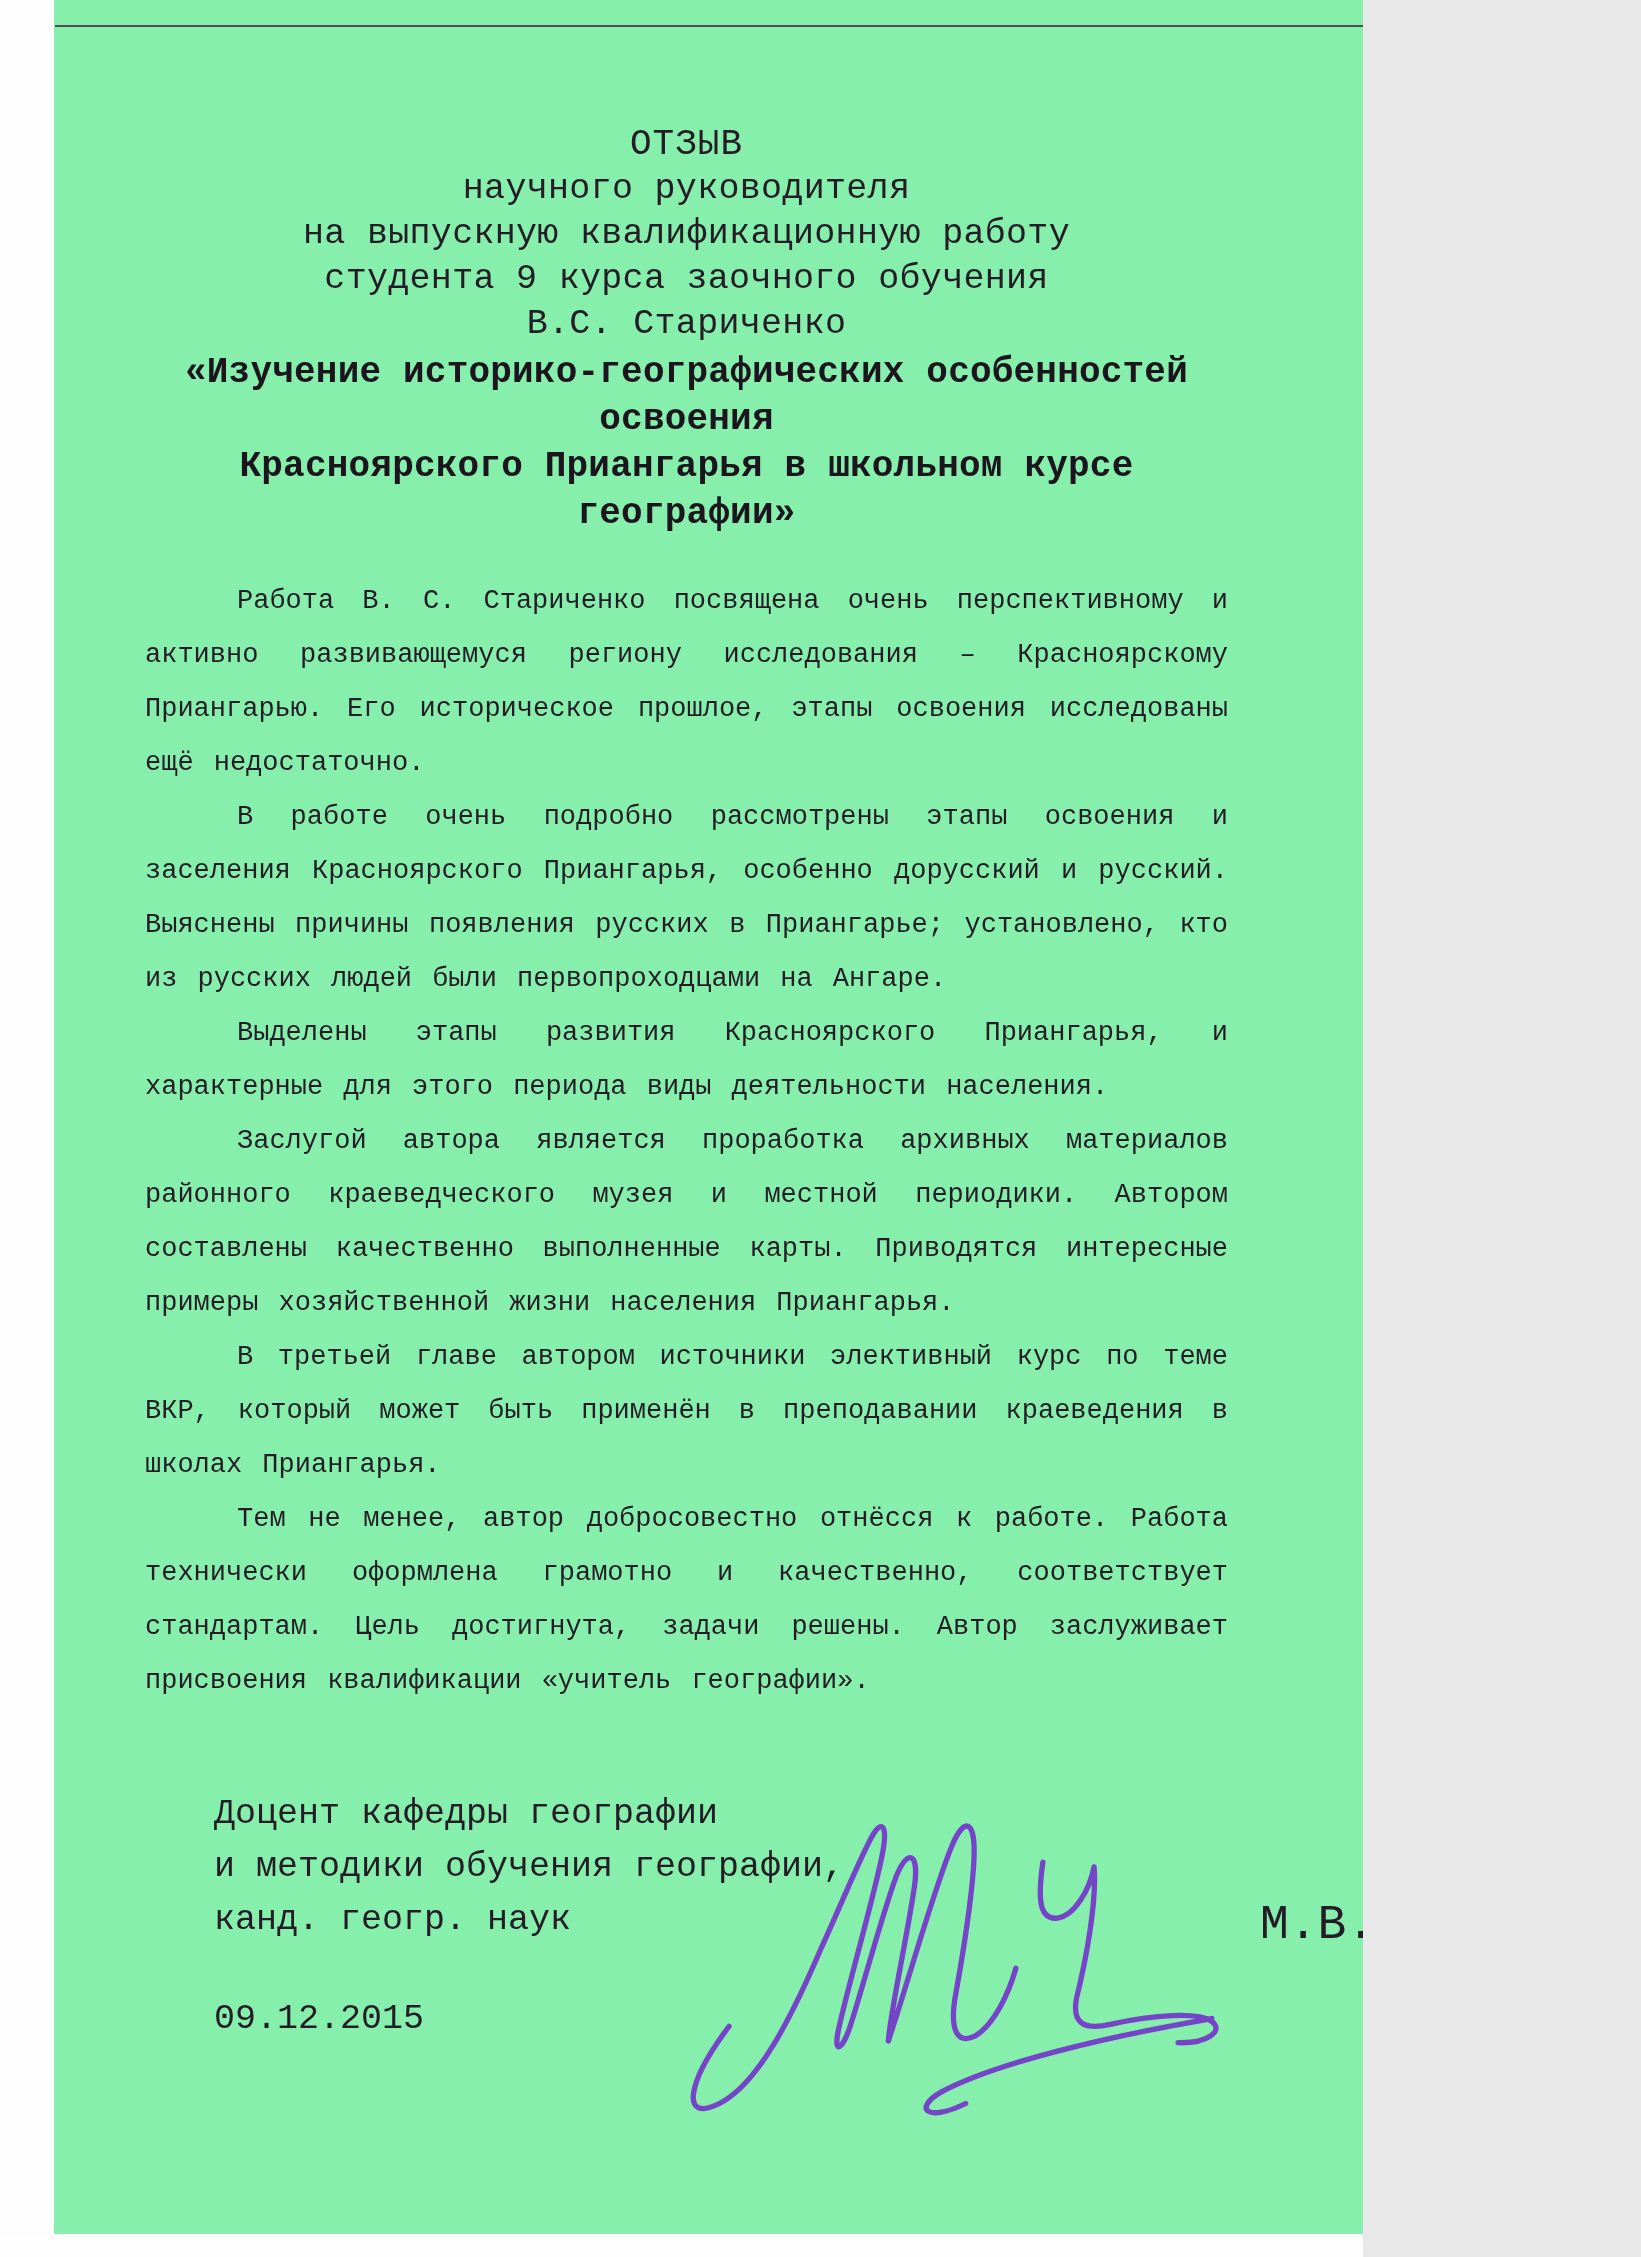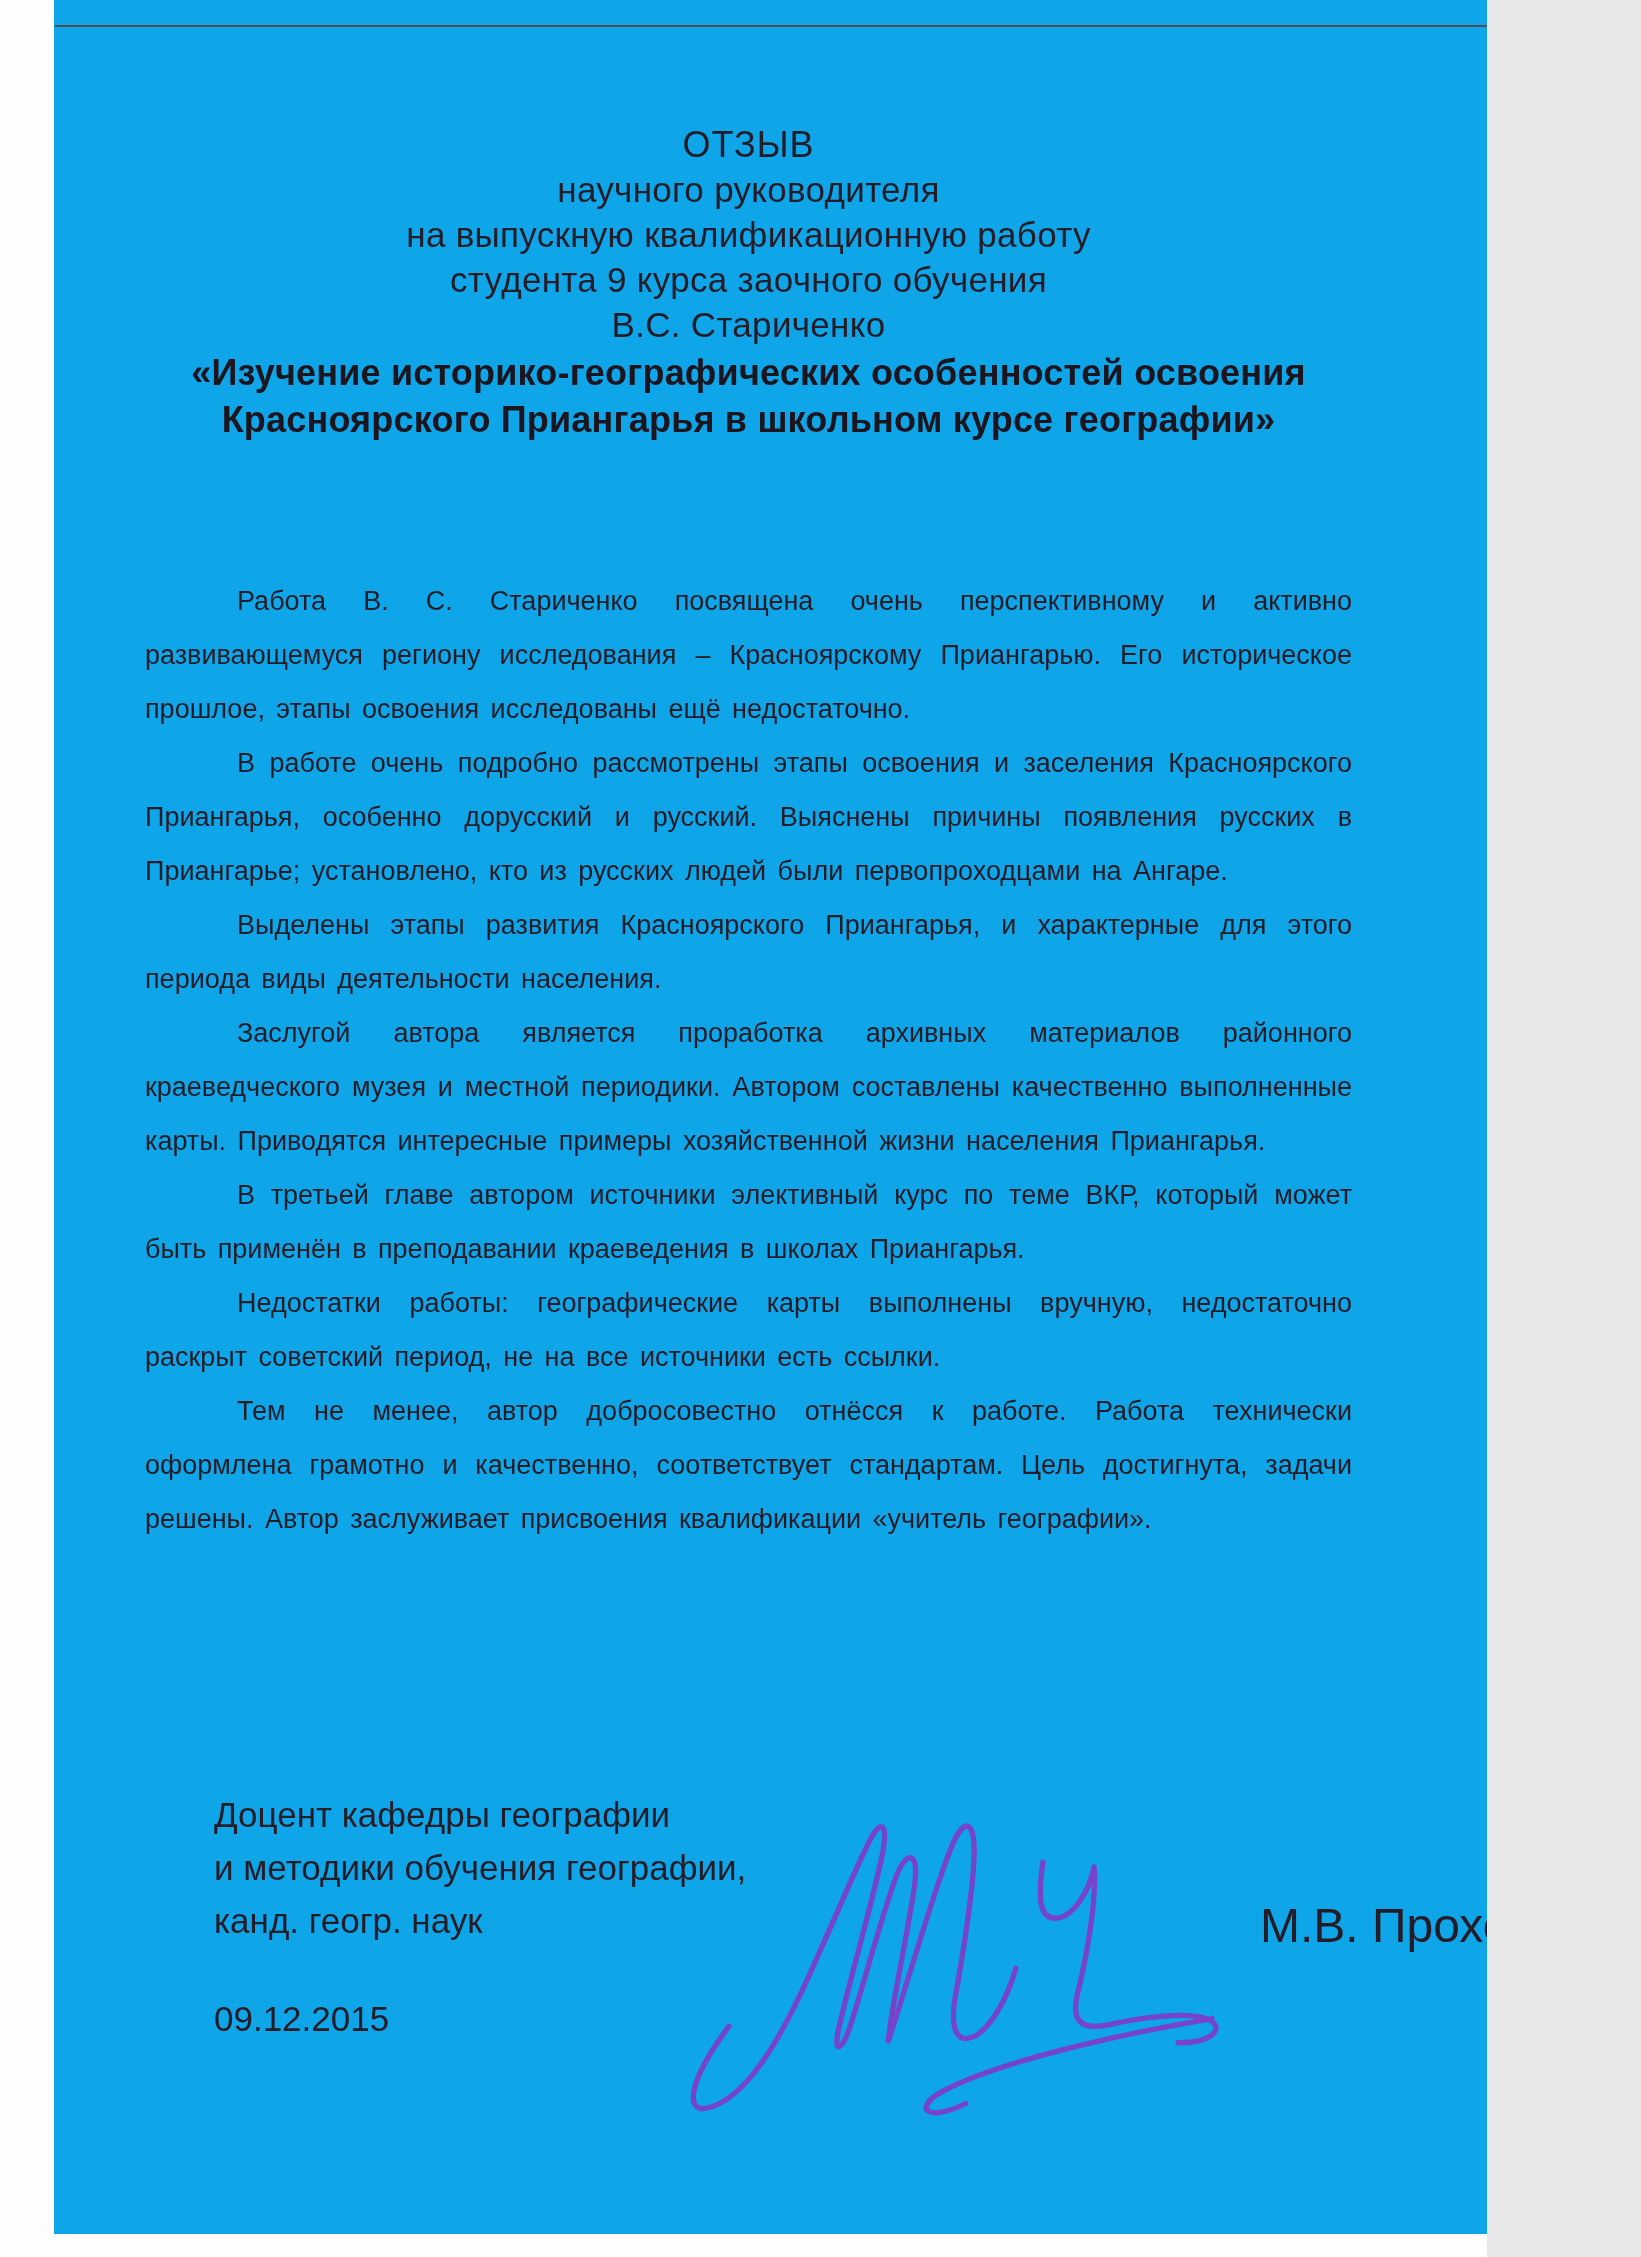--- a/index.html
+++ b/index.html
@@ -2,25 +2,25 @@
 <html><head>
 <meta charset="utf-8">
 <style>
   html, body {
     margin: 0;
     padding: 0;
     background: #e8e8e8;
   }
   .page {
     position: relative;
-    width: 1487px;
+    width: 1363px;
     height: 2257px;
-    background: #0ea5e9;
+    background: #86efac;
     overflow: hidden;
-    font-family: Liberation Sans, sans-serif;
+    font-family: Liberation Mono, monospace;
     color: #241c26;
   }
   .left-edge-strip {
     position: absolute;
     left: 0; top: 0;
     width: 54px; height: 100%;
     background: #fdfdfe;
   }
   .top-edge-line {
     position: absolute;
@@ -120,21 +120,20 @@
       <p class="sub-line">Красноярского Приангарья в школьном курсе географии»</p>
     </div>
   </div>
 
   <div class="body-text">
     <p>Работа В. С. Стариченко посвящена очень перспективному и активно развивающемуся региону исследования – Красноярскому Приангарью. Его историческое прошлое, этапы освоения исследованы ещё недостаточно.</p>
     <p>В работе очень подробно рассмотрены этапы освоения и заселения Красноярского Приангарья, особенно дорусский и русский. Выяснены причины появления русских в Приангарье; установлено, кто из русских людей были первопроходцами на Ангаре.</p>
     <p>Выделены этапы развития Красноярского Приангарья, и характерные для этого периода виды деятельности населения.</p>
     <p>Заслугой автора является проработка архивных материалов районного краеведческого музея и местной периодики. Автором составлены качественно выполненные карты. Приводятся интересные примеры хозяйственной жизни населения Приангарья.</p>
     <p>В третьей главе автором источники элективный курс по теме ВКР, который может быть применён в преподавании краеведения в школах Приангарья.</p>
-    <p>Недостатки работы: географические карты выполнены вручную, недостаточно раскрыт советский период, не на все источники есть ссылки.</p>
     <p>Тем не менее, автор добросовестно отнёсся к работе. Работа технически оформлена грамотно и качественно, соответствует стандартам. Цель достигнута, задачи решены. Автор заслуживает присвоения квалификации «учитель географии».</p>
   </div>
 
   <div class="sig-block">
     <p class="sig-line">Доцент кафедры географии</p>
     <p class="sig-line">и методики обучения географии,</p>
     <p class="sig-line">канд. геогр. наук</p>
   </div>
 
   <div class="sig-date">09.12.2015</div>

